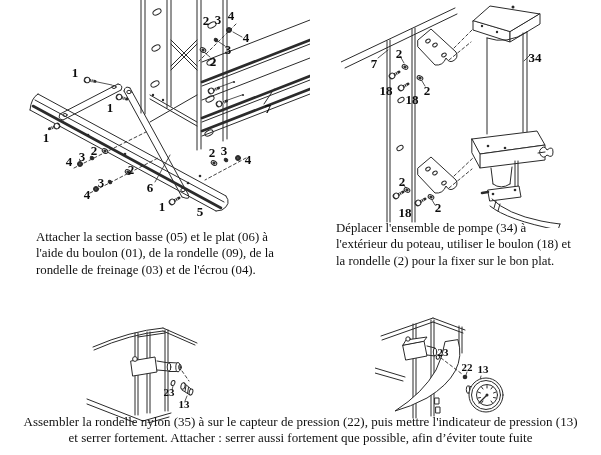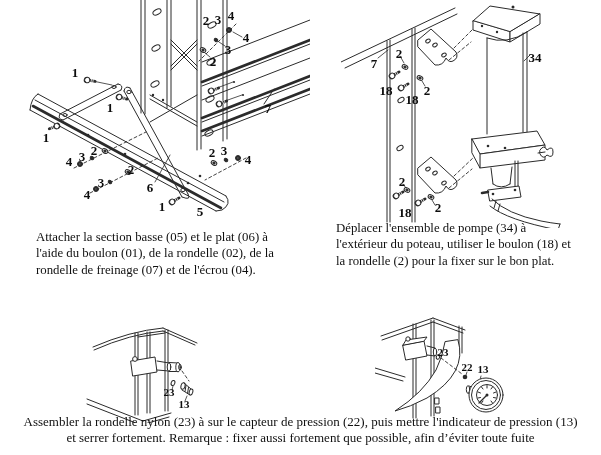--- a/index.html
+++ b/index.html
@@ -410,20 +410,20 @@
         <circle class="fill" cx="112" cy="97" r="1.5"></circle>
       </g>
     </g>
     <g>
       <text class="callout sm" x="68" y="58">23</text>
       <text class="callout sm" x="92" y="73">22</text>
       <text class="callout sm" x="108" y="75">13</text>
     </g>
   </svg>
 
-  <p class="cap" id="cap1">Attacher la section basse (05) et le plat (06) à l'aide du boulon (01), de la rondelle (02), de la rondelle de freinage (07) et de l'écrou (04).</p>
+  <p class="cap" id="cap1">Attacher la section basse (05) et le plat (06) à l'aide du boulon (01), de la rondelle (09), de la rondelle de freinage (03) et de l'écrou (04).</p>
   <p class="cap" id="cap2">Déplacer l'ensemble de pompe (34) à l'extérieur du poteau, utiliser le boulon (18) et la rondelle (2) pour la fixer sur le bon plat.</p>
   <div class="cap" id="cap3">
-    <div>Assembler la rondelle nylon (23) à sur le capteur de pression (22), puis mettre l'indicateur de pression (13)</div>
-    <div>et serrer fortement. Remarque : fixer aussi fortement que possible, afin d’éviter toute fuite</div>
+    <div>Assembler la rondelle nylon (35) à sur le capteur de pression (22), puis mettre l'indicateur de pression (13)</div>
+    <div>et serrer fortement. Attacher : serrer aussi fortement que possible, afin d’éviter toute fuite</div>
   </div>
 
 </div>
 
 </body></html>

